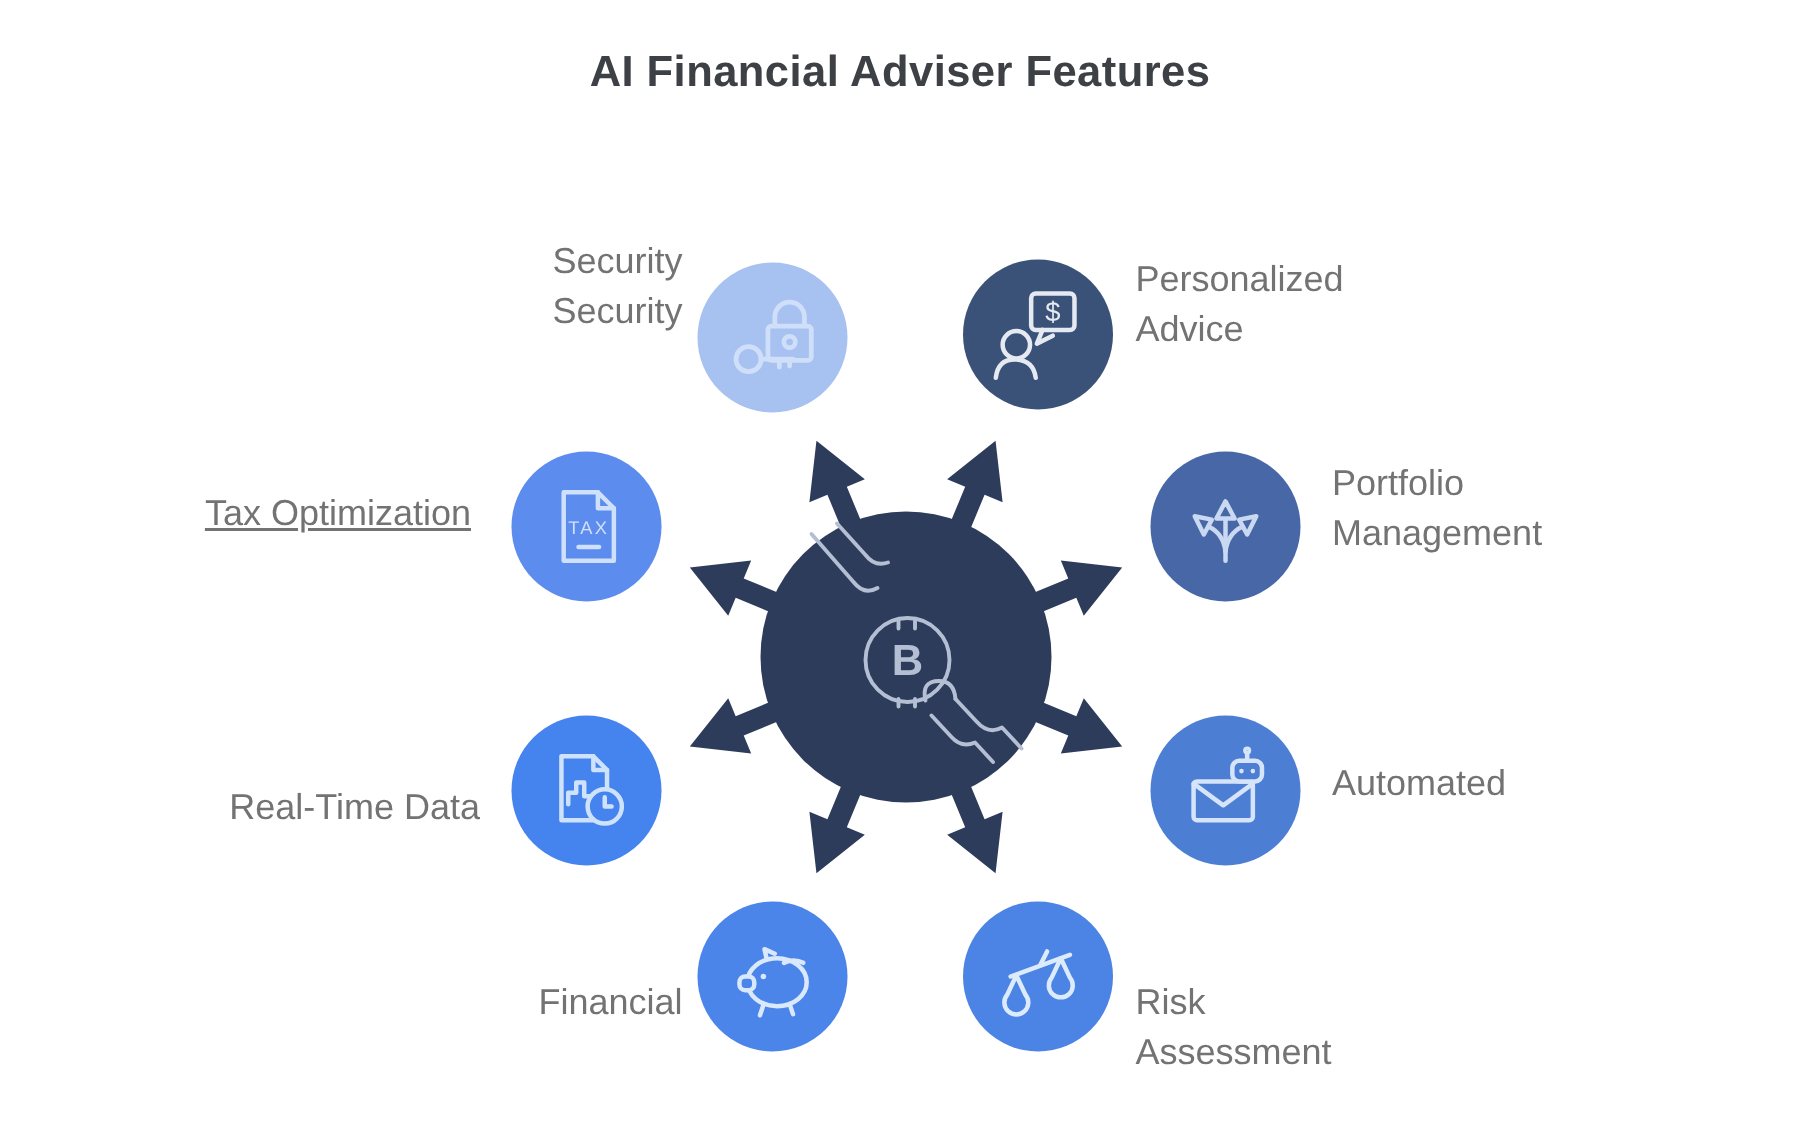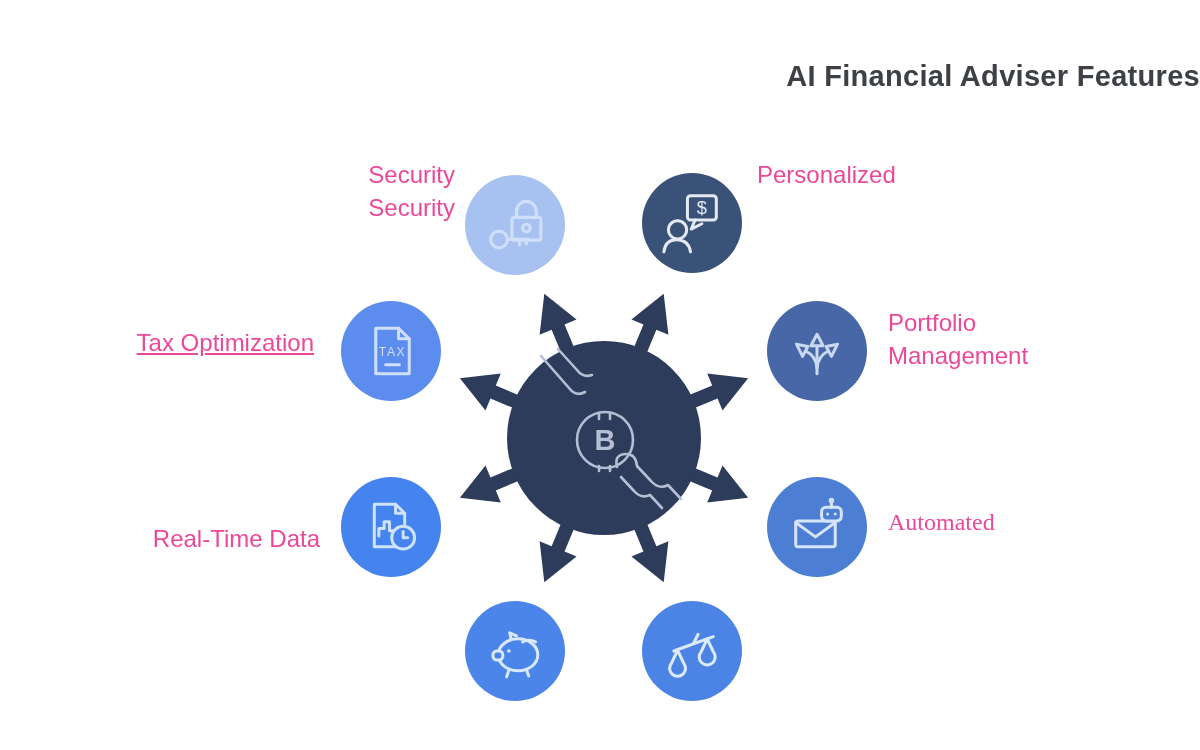--- a/index.html
+++ b/index.html
@@ -1,51 +1,51 @@
 <!DOCTYPE html>
 <html><head>
 <meta charset="utf-8">
 <style>
   html,body{margin:0;padding:0;background:#fff;}
   #canvas{
     position:relative;width:1200px;height:750px;background:#ffffff;
     font-family:"Liberation Sans", sans-serif;overflow:hidden;
   }
   .title{
-    position:absolute;left:0;top:32px;width:100%;text-align:right;
-    font-size:29px;font-weight:700;color:#3d4045;letter-spacing:.3px;margin-top:28px;
+    position:absolute;left:0;top:32px;width:100%;text-align:center;
+    font-size:29px;font-weight:700;color:#3d4045;letter-spacing:.3px;
   }
   #hub-svg{position:absolute;left:0;top:0;}
   .node{
     position:absolute;width:100px;height:100px;border-radius:50%;
     display:flex;align-items:center;justify-content:center;
   }
   .node svg{width:76px;height:76px;display:block;}
   .node svg *{vector-effect:non-scaling-stroke;}
   .nlabel{
-    position:absolute;font-size:24px;line-height:33px;color:#ec4899;
+    position:absolute;font-size:24px;line-height:33px;color:#737373;
   }
   .nlabel span{display:block;}
   .right{text-align:right;}
   
   #node-security   {left:465px;top:175px;}
   #node-personalized{left:642px;top:173px;}
   #node-tax        {left:341px;top:301px;}
   #node-portfolio  {left:767px;top:301px;}
   #node-realtime   {left:341px;top:477px;}
   #node-automated  {left:767px;top:477px;}
   #node-financial  {left:465px;top:601px;}
   #node-risk       {left:642px;top:601px;}
   
   #label-security   {left:280px;top:158px;width:175px;}
-  #label-personalized{left:757px;top:158px;width:210px;}
+  #label-personalized{left:757px;top:170px;width:210px;}
   #label-tax        {left:74px; top:326px;width:240px;text-decoration:underline;}
   #label-portfolio  {left:888px;top:306px;width:220px;}
   #label-realtime   {left:80px; top:522px;width:240px;}
-  #label-automated  {left:888px;top:506px;width:230px;font-family:Liberation Serif, serif;}
+  #label-automated  {left:888px;top:506px;width:230px;}
   #label-financial  {left:280px;top:652px;width:175px;}
   #label-risk       {left:757px;top:652px;width:210px;}
 </style>
 </head>
 <body>
 
 <div id="canvas">
 
   <div class="title">AI Financial Adviser Features</div>
 
@@ -159,30 +159,36 @@
       <path d="M70 34 L62 51 A10.5 10.5 0 1 0 78 51 Z"></path>
     </svg>
   </div>
 
   <div class="nlabel right" id="label-security">
     <span>Security</span>
     <span>Security</span>
   </div>
   <div class="nlabel" id="label-personalized">
     <span>Personalized</span>
+    <span>Advice</span>
   </div>
   <div class="nlabel right" id="label-tax">
     <span>Tax Optimization</span>
   </div>
   <div class="nlabel right" id="label-realtime">
     <span>Real-Time Data</span>
   </div>
   <div class="nlabel" id="label-portfolio">
     <span>Portfolio</span>
     <span>Management</span>
   </div>
   <div class="nlabel" id="label-automated">
     <span>Automated</span>
   </div>
   <div class="nlabel right" id="label-financial">
+    <span>Financial</span>
+  </div>
+  <div class="nlabel" id="label-risk">
+    <span>Risk</span>
+    <span>Assessment</span>
   </div>
 
 </div>
 
 </body></html>

